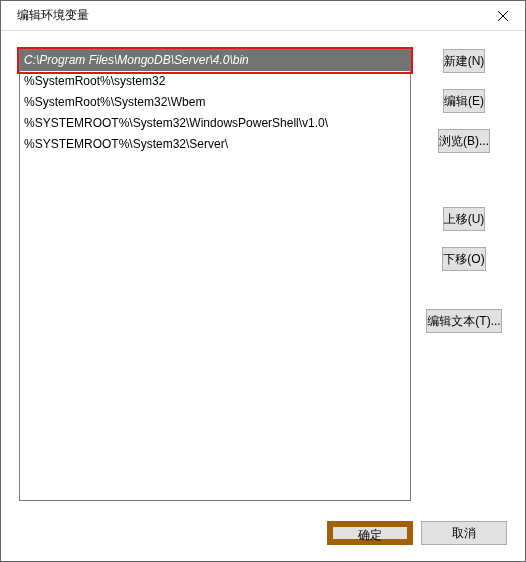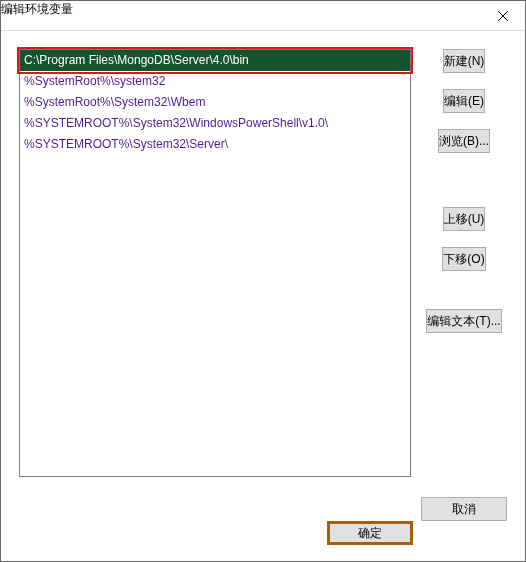--- a/index.html
+++ b/index.html
@@ -14,22 +14,22 @@
     width: 526px;
     height: 562px;
     border: 1px solid #666;
     background: #fff;
     display: flex;
     flex-direction: column;
   }
   .titlebar {
     height: 30px;
     display: flex;
-    align-items: flex-start;
-    padding-left: 0;
+    align-items: center;
+    padding-left: 16px;
     border-bottom: 1px solid #ddd;
     gap: 40px;
   }
   .titlebar .title {
     flex: 1;
     font-size: 12px;
   }
   .titlebar .close {
     width: 45px;
     height: 30px;
@@ -51,26 +51,27 @@
     background: #fff;
     overflow: hidden;
   }
   .list-item {
     height: 21px;
     line-height: 21px;
     padding: 0 4px;
     font-size: 12px;
     white-space: nowrap;
     overflow: hidden;
-    color: #4c1d95;
+    color: #000000;
     cursor: default;
   }
   .list-item.selected {
-    background: #14532d;
+    background: #737373;
     color: #fff;
+    font-style: italic;
   }
   .highlight-box {
     position: absolute;
     border: 2px solid #e11515;
     pointer-events: none;
   }
   .side-buttons {
     width: 86px;
     display: flex;
     flex-direction: column;
@@ -87,21 +88,21 @@
   }
   .gap-sm { height: 8px; }
   .gap-lg { height: 38px; }
   .footer {
     display: flex;
     justify-content: flex-end;
     gap: 8px;
     padding: 12px 18px 16px 18px;
   }
   .footer .btn { width: 86px; }
-  .ok-btn { border: 3px solid #a16207; margin-top: 24px; }
+  .ok-btn { border: 6px solid #a16207; }
   .listwrap { position: relative; flex: 1; display: flex; }
 </style>
 </head>
 <body>
 
 <div class="dialog">
 
   <div class="titlebar">
     <span class="title">编辑环境变量</span>
     <div class="close">

